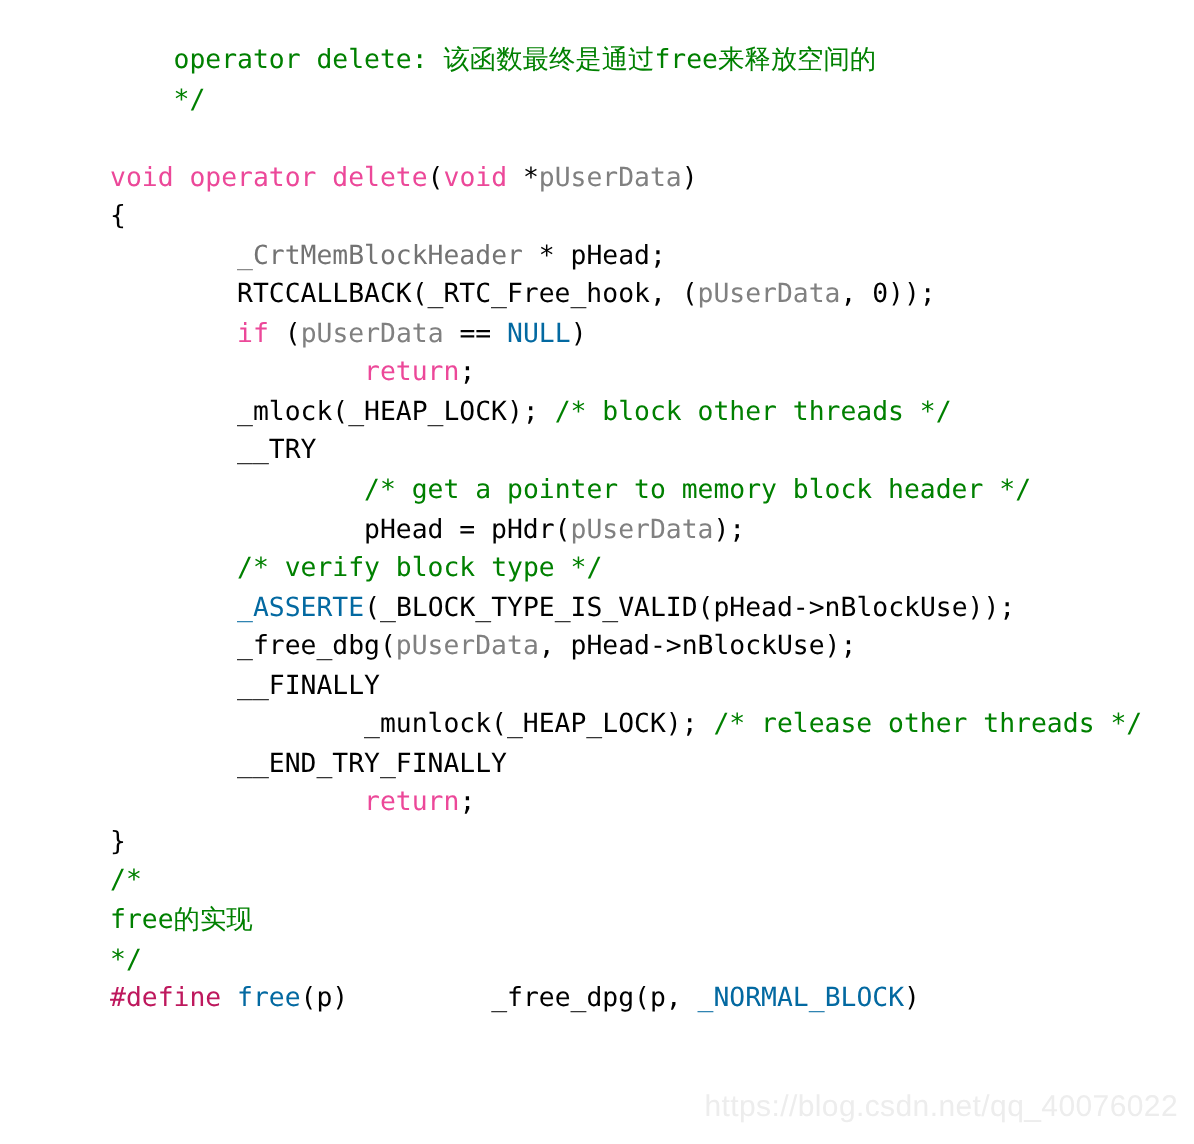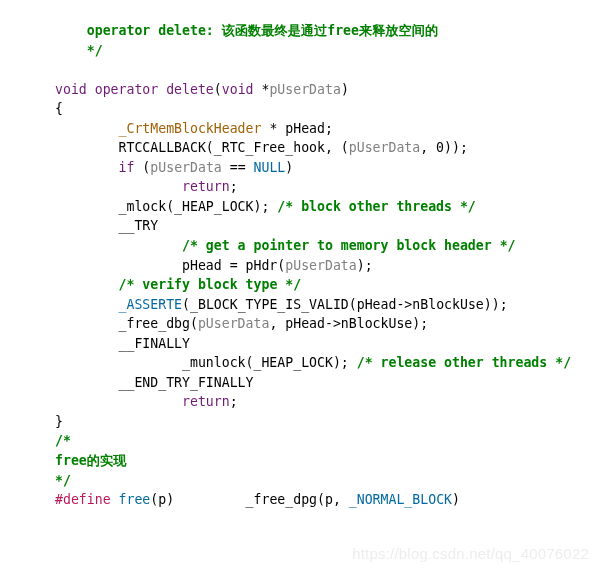--- a/index.html
+++ b/index.html
@@ -25,23 +25,23 @@
     letter-spacing: 0px;
     -webkit-font-smoothing: none;
   }
 
   .line {
     white-space: pre;
     height: 19.55px;
   }
 
   
-  .cm  { color: #008000; font-weight: bold; }            
-  .kw  { color: #701a75; }            
-  .ty  { color: #a16207; }            
+  .cm  { color: #008000; }            
+  .kw  { color: #ec4899; }            
+  .ty  { color: #737373; }            
   .mc  { color: #0369a1; }            
   .pm  { color: #808080; }            
   .pp  { color: #be185d; }            
   .pl  { color: #000000; }            
 
   #watermark {
     position: absolute;
     right: 8px;
     bottom: 10px;
     font-family: "Liberation Sans", sans-serif;

